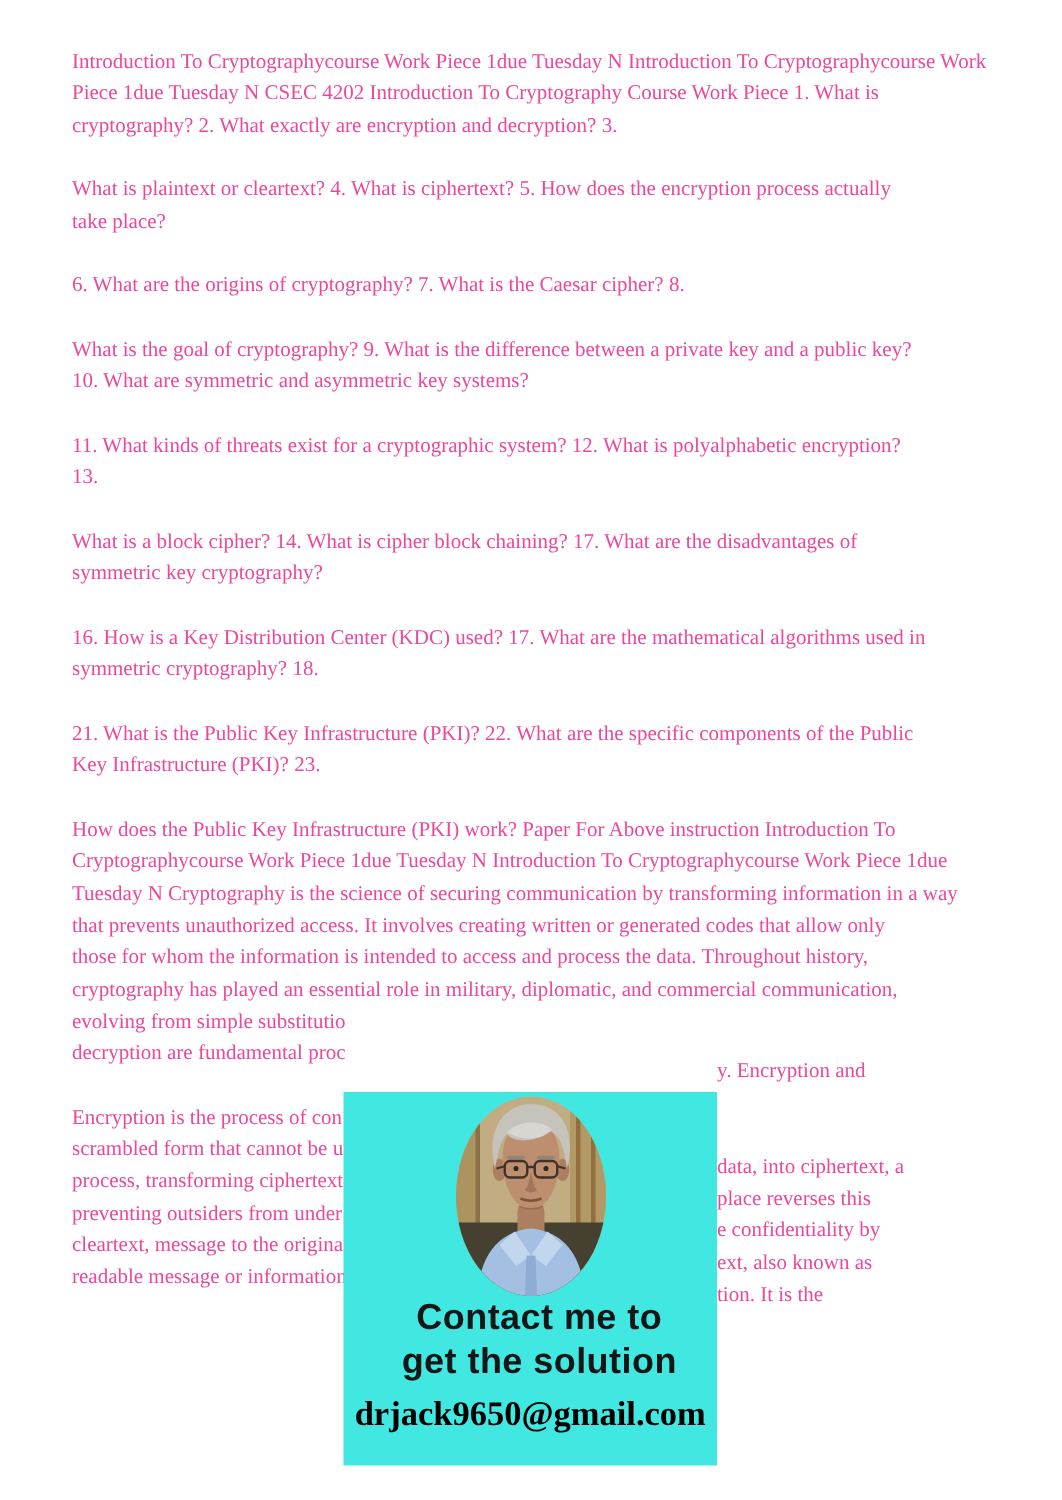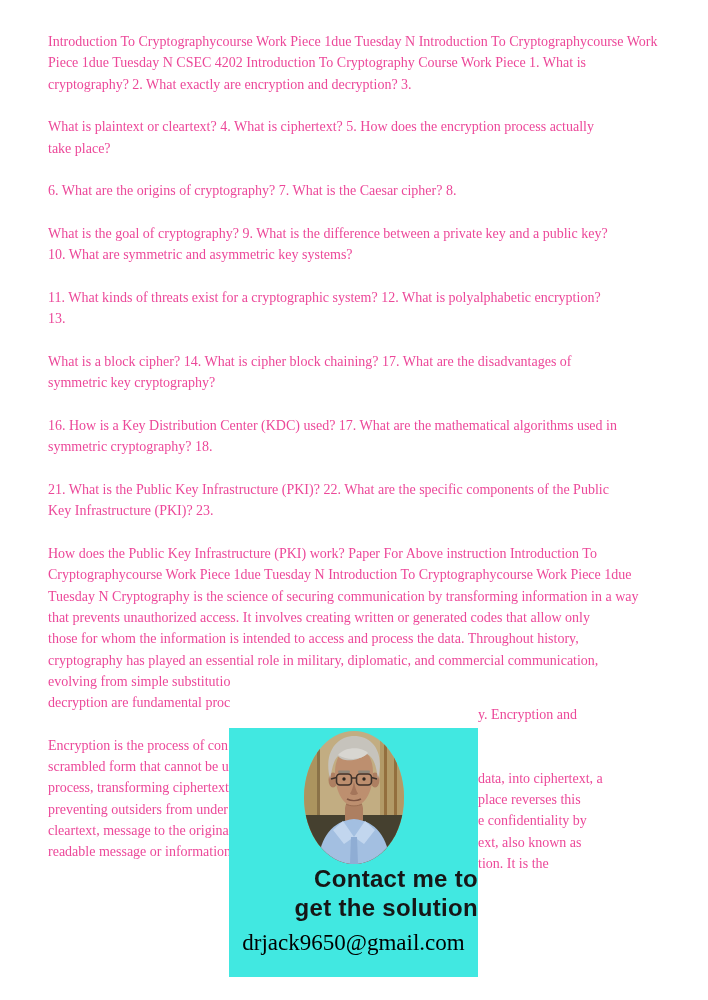--- a/index.html
+++ b/index.html
@@ -50,36 +50,36 @@
     left: 75px;
     top: 3px;
     width: 100px;
     height: 133px;
   }
   .contact {
     position: absolute;
     top: 136px;
     left: 12px;
     right: 0;
-    text-align: right;
+    text-align: center;
     font-family: "Liberation Sans", sans-serif;
     font-weight: bold;
     font-size: 24px;
     line-height: 29px;
     color: #161616;
     letter-spacing: 0.3px;
   }
   .email {
     position: absolute;
     top: 202px;
     left: 0;
     right: 0;
     text-align: center;
     font-family: "Liberation Serif", serif;
-    font-weight: normal;
+    font-weight: bold;
     font-size: 23px;
     color: #000000;
   }
 </style>
 </head>
 <body style="background: rgb(255, 255, 255);">
 
 <div class="doc" style="color: #ec4899;">
     <div class="para">
       <div class="line"><span>Introduction To Cryptographycourse Work Piece 1due Tuesday N Introduction To Cryptographycourse Work</span></div>

